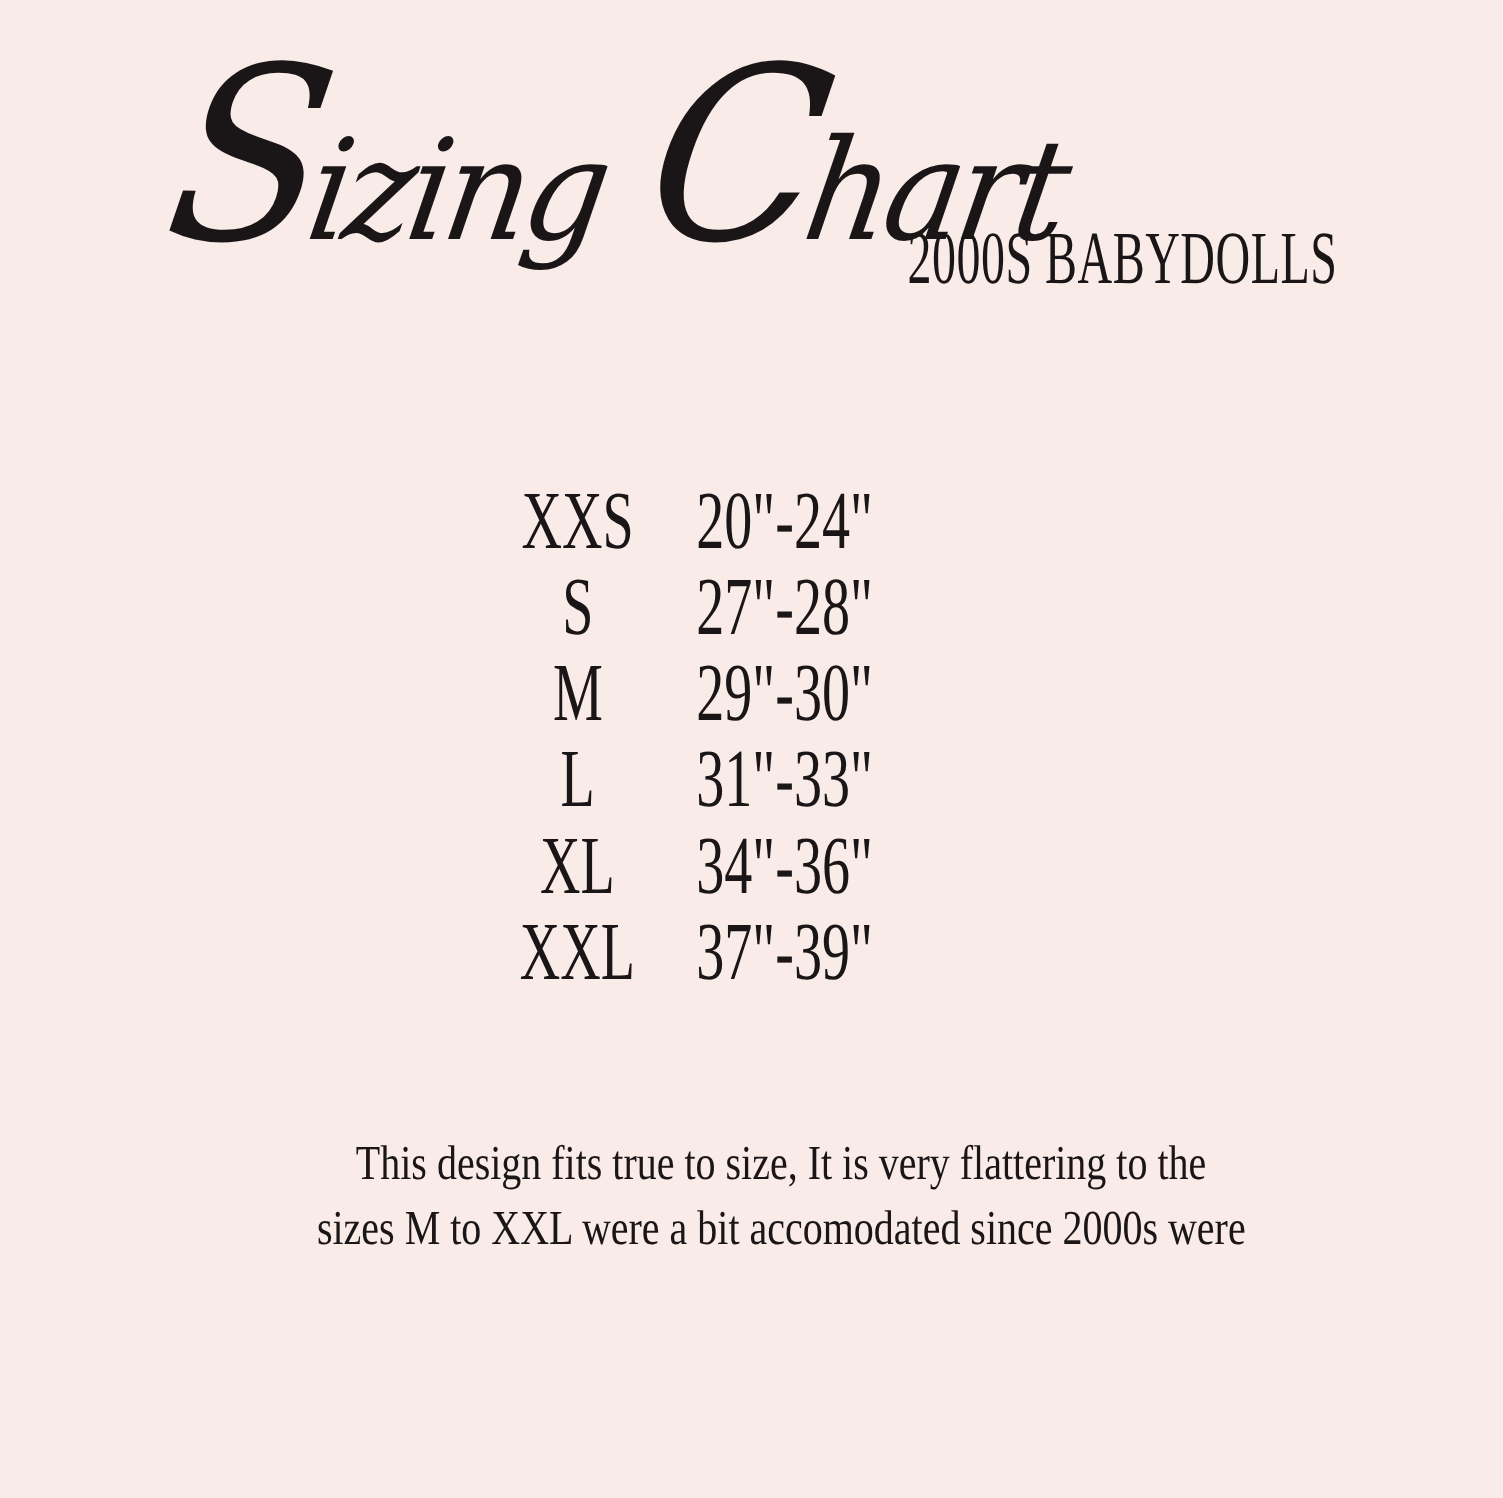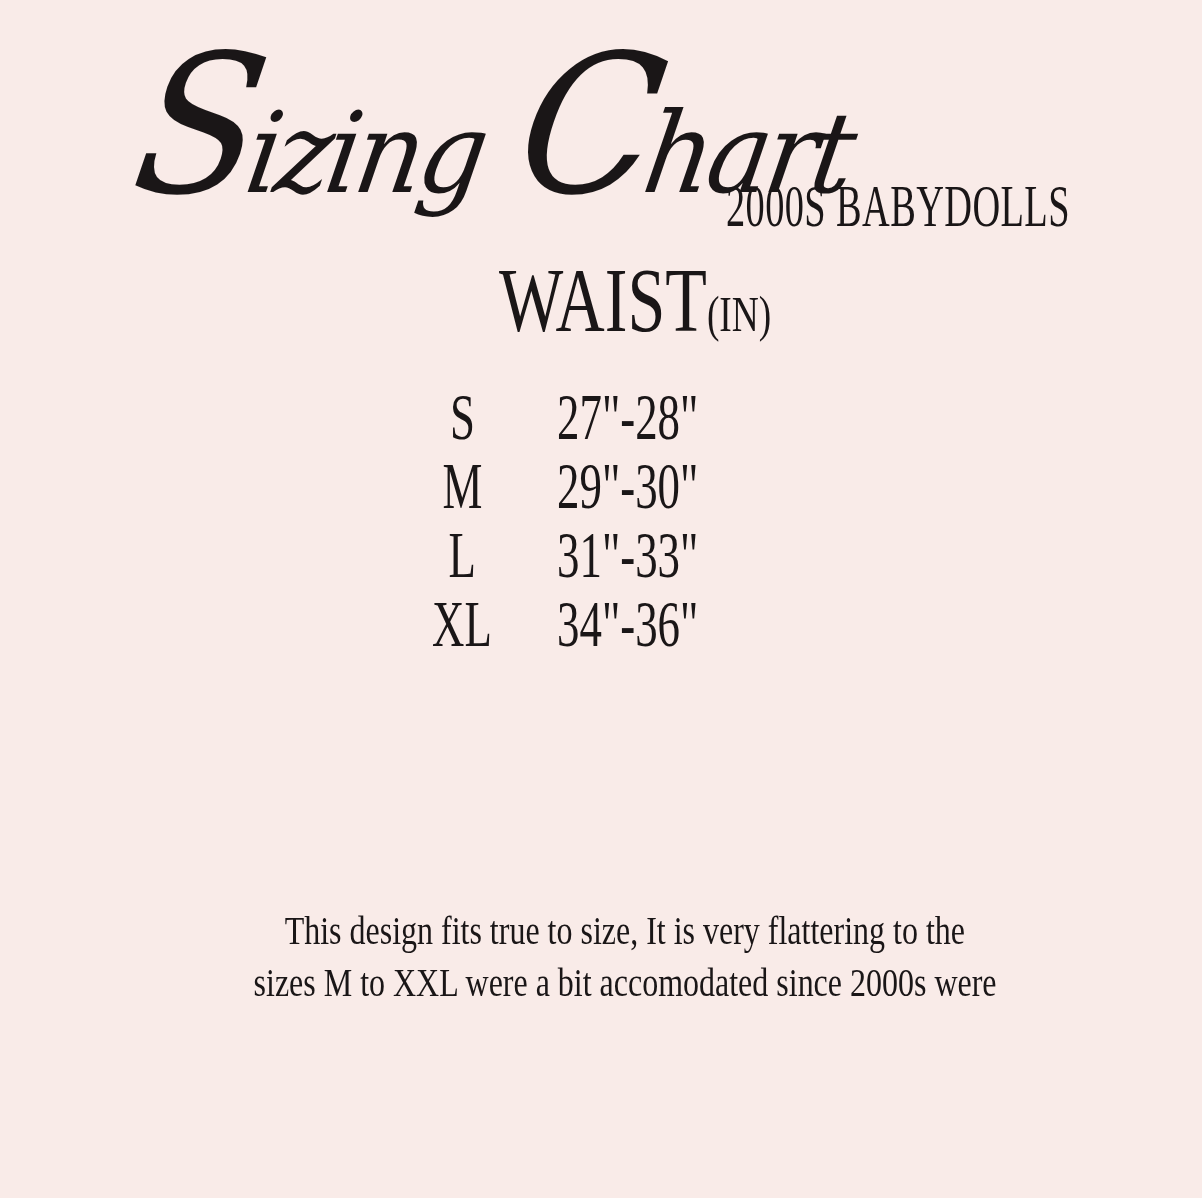--- a/index.html
+++ b/index.html
@@ -139,41 +139,46 @@
 <body>
 
 <div class="canvas" id="canvas" style="background: rgb(249, 235, 232); color: rgb(26, 22, 23);">
 
   <div class="script-title">
     <span class="script-word">Sizing</span><span class="script-word">Chart</span>
   </div>
 
   <div class="collection-label">2000S BABYDOLLS</div>
 
-  <div class="measurement-header">
-    <span class="measurement-inner"><span>WAIST</span><span class="measurement-unit">(IN)</span></span>
-  </div>
 
   <div class="size-table">
+    <div class="size-row">
+      <div class="size-cell"><span class="didot">XXS</span></div>
+      <div class="range-cell"><span class="didot">20"-24"</span></div>
+    </div>
     <div class="size-row">
       <div class="size-cell"><span class="didot">S</span></div>
       <div class="range-cell"><span class="didot">27"-28"</span></div>
     </div>
     <div class="size-row">
       <div class="size-cell"><span class="didot">M</span></div>
       <div class="range-cell"><span class="didot">29"-30"</span></div>
     </div>
     <div class="size-row">
       <div class="size-cell"><span class="didot">L</span></div>
       <div class="range-cell"><span class="didot">31"-33"</span></div>
     </div>
     <div class="size-row">
       <div class="size-cell"><span class="didot">XL</span></div>
       <div class="range-cell"><span class="didot">34"-36"</span></div>
     </div>
+    <div class="size-row">
+      <div class="size-cell"><span class="didot">XXL</span></div>
+      <div class="range-cell"><span class="didot">37"-39"</span></div>
+    </div>
   </div>
 
   <div class="fit-note">
     <div class="fit-note-line"><span>This design fits true to size, It is very flattering to the</span></div>
     <div class="fit-note-line"><span>sizes M to XXL were a bit accomodated since 2000s were</span></div>
   </div>
 
 </div>
 
 </body></html>

